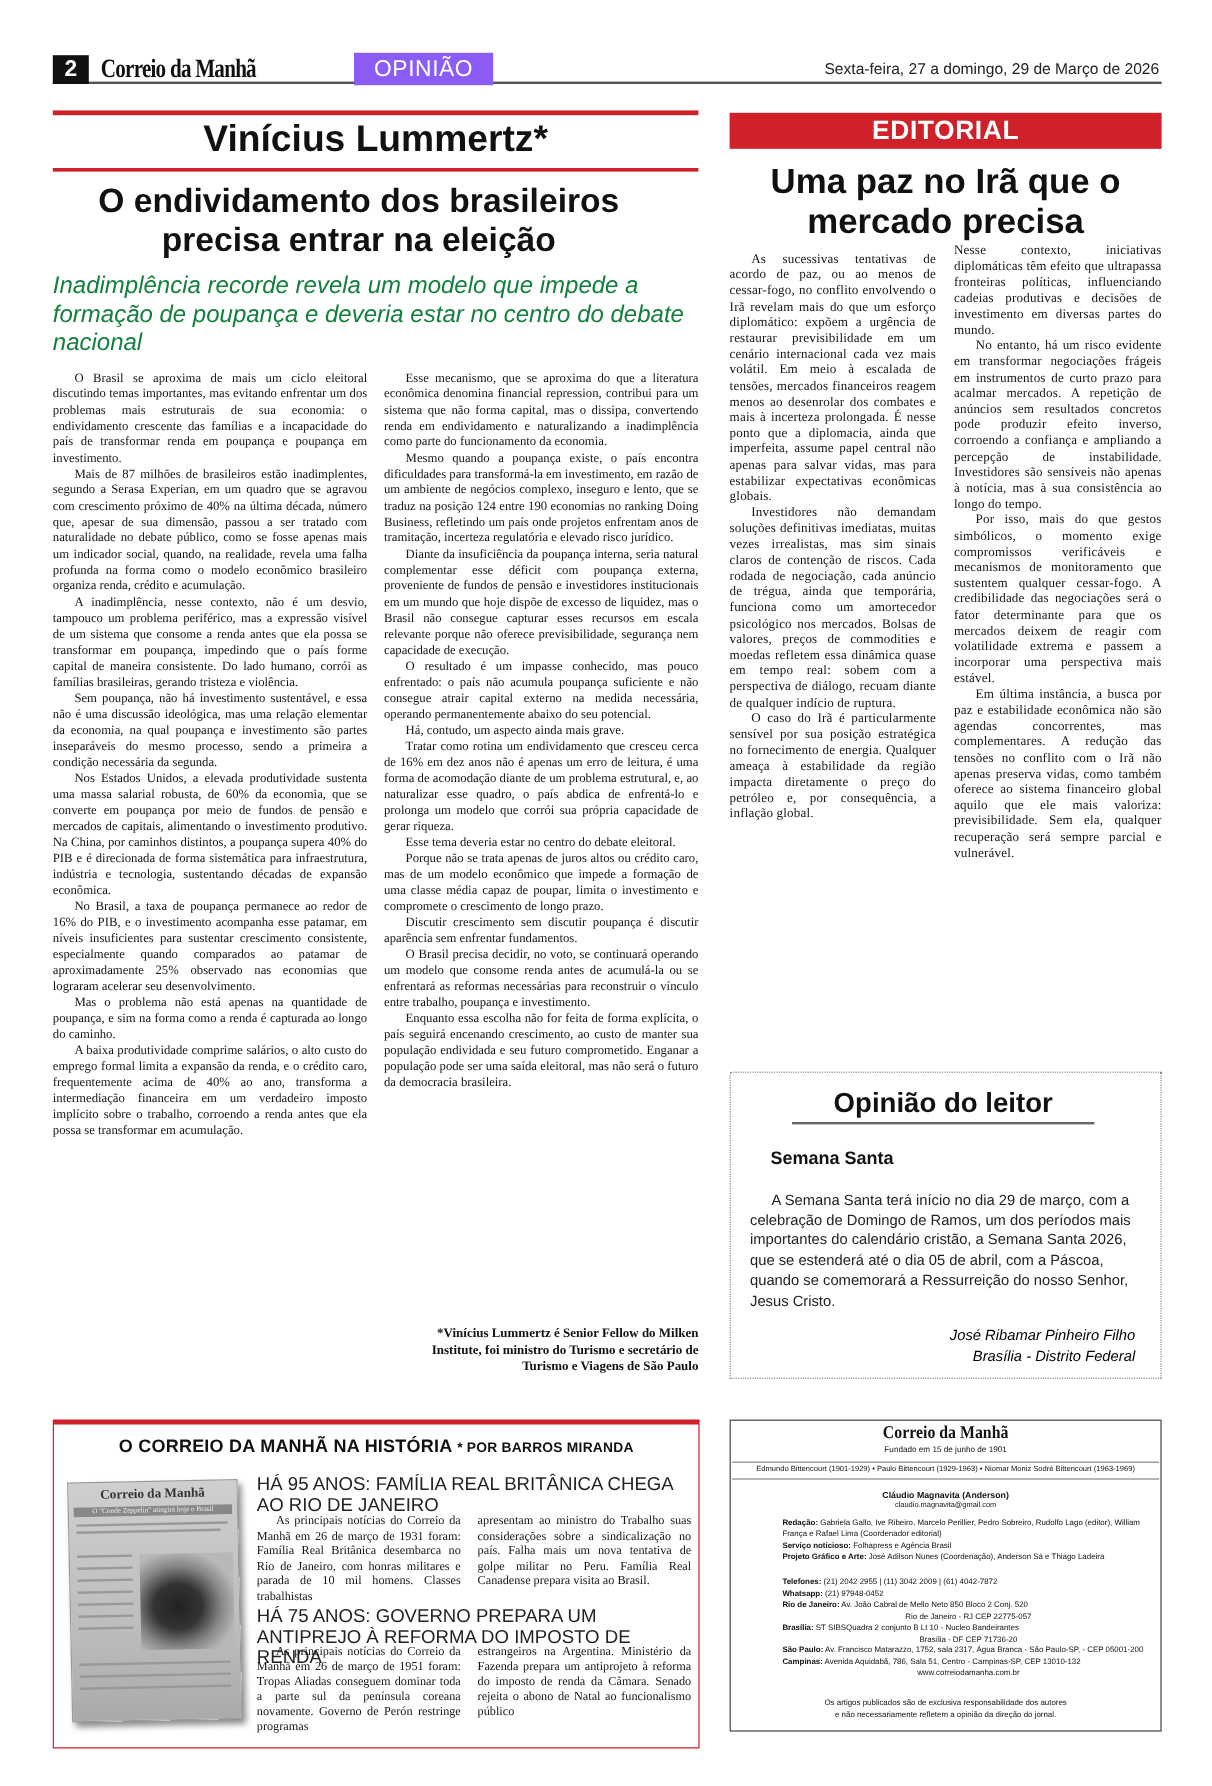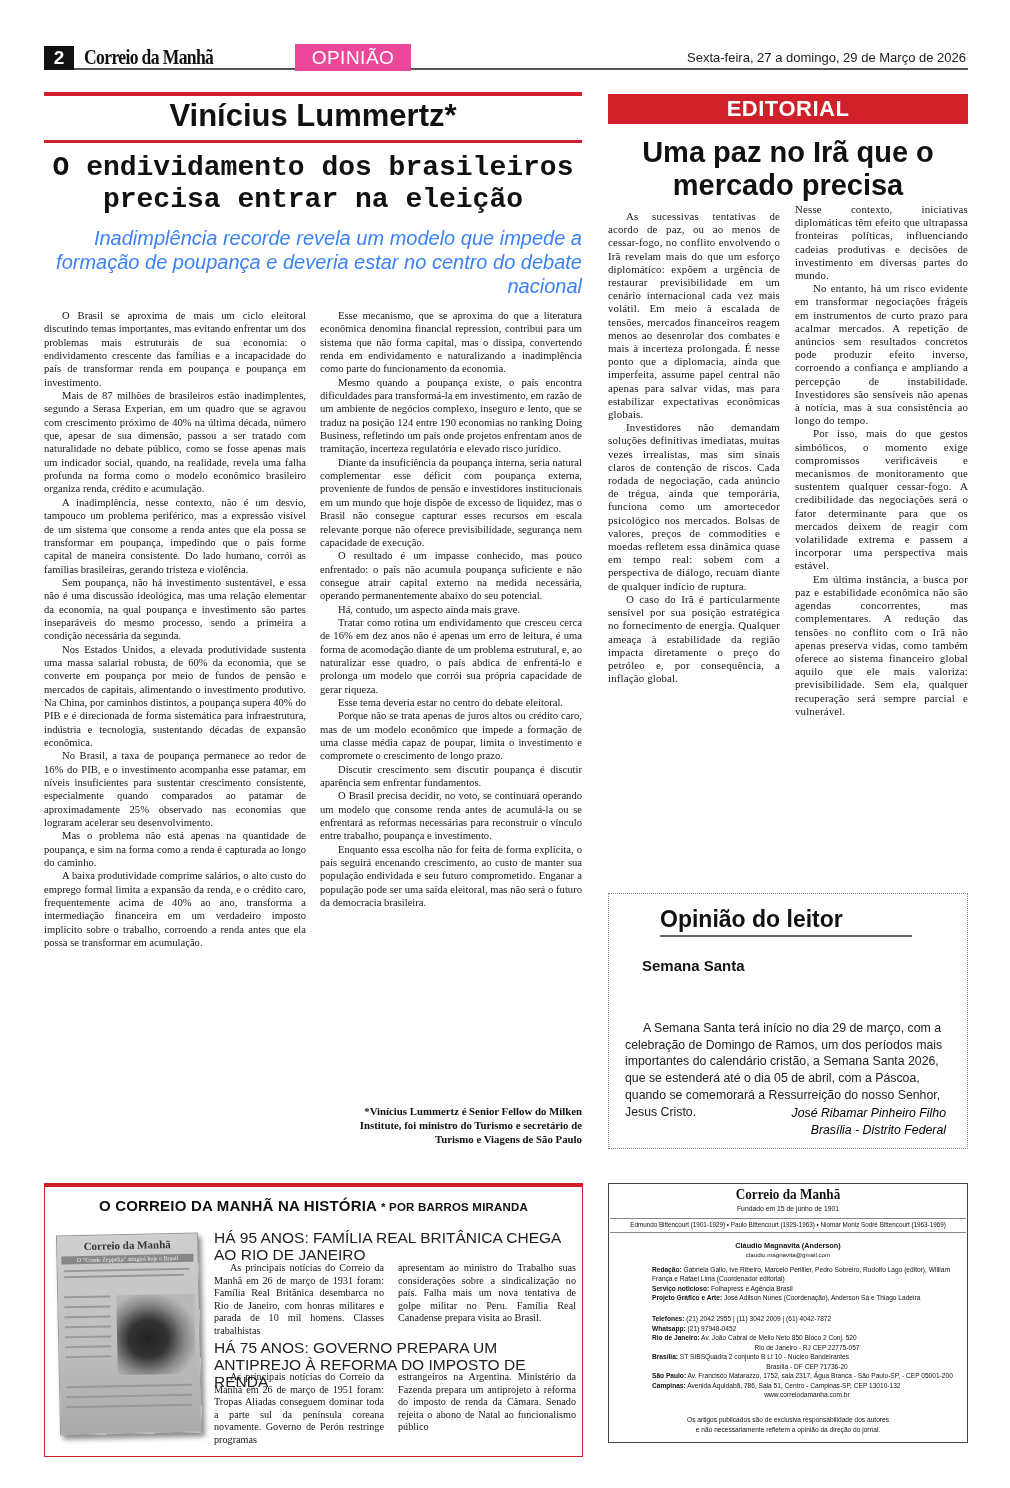--- a/index.html
+++ b/index.html
@@ -3,47 +3,47 @@
 <meta charset="utf-8">
 <style>
   * { box-sizing: border-box; margin: 0; padding: 0; }
   body { width: 1010px; height: 1488px; background: #fff; color: #111; font-family: "Liberation Serif", serif; position: relative; overflow: hidden; }
   .abs { position: absolute; }
 
   
   .masthead { left: 44px; top: 46px; width: 924px; height: 24px; border-bottom: 2px solid #555; }
   .page-num { left: 44px; top: 46px; width: 30px; height: 24px; background: #111; color: #fff; font-family: "Liberation Sans", sans-serif; font-weight: bold; font-size: 19px; text-align: center; line-height: 24px; }
   .paper-name { left: 84px; top: 44px; font-family: "Liberation Serif", serif; font-weight: bold; font-size: 22px; letter-spacing: -0.8px; transform: scaleX(0.8); transform-origin: left center; }
-  .section-tab { left: 295px; top: 44px; width: 116px; height: 27px; background: #ec4899; color: #fff; font-family: "Liberation Sans", sans-serif; font-size: 19px; text-align: center; line-height: 27px; letter-spacing: 0.5px; }
+  .section-tab { left: 295px; top: 44px; width: 116px; height: 27px; background: #8b5cf6; color: #fff; font-family: "Liberation Sans", sans-serif; font-size: 19px; text-align: center; line-height: 27px; letter-spacing: 0.5px; }
   .date { right: 44px; top: 50px; font-family: "Liberation Sans", sans-serif; font-size: 13px; color: #222; }
 
   
   .red-rule { background: #d0212a; height: 4px; }
   .author { left: 44px; top: 98px; width: 538px; text-align: center; font-family: "Liberation Sans", sans-serif; font-weight: bold; font-size: 31px; color: #111; }
-  .headline { left: 44px; top: 152px; width: 538px; text-align: center; font-family: Liberation Mono, monospace; font-size: 28px; line-height: 32px; color: #111; }
-  .deck { left: 44px; top: 226px; width: 538px; text-align: right; font-family: "Liberation Sans", sans-serif; font-style: italic; font-size: 20px; line-height: 24px; color: #3b82f6; }
+  .headline { left: 30px; top: 152px; width: 538px; text-align: center; font-family: Liberation Sans, sans-serif; font-size: 28px; line-height: 32px; color: #111; }
+  .deck { left: 44px; top: 226px; width: 538px; text-align: left; font-family: "Liberation Sans", sans-serif; font-style: italic; font-size: 20px; line-height: 24px; color: #15803d; }
   .col { font-size: 10.6px; line-height: 13.35px; text-align: justify; color: #151515; }
   .col p { text-indent: 18px; }
   .col1 { left: 44px; top: 309px; width: 262px; }
   .col2 { left: 320px; top: 309px; width: 262px; }
   .footnote { left: 320px; top: 1104px; width: 262px; text-align: right; font-size: 10.8px; line-height: 14px; font-weight: bold; }
 
   
   .ed-banner { left: 608px; top: 94px; width: 360px; height: 30px; background: #d0212a; color: #fff; font-family: "Liberation Sans", sans-serif; font-weight: bold; font-size: 22px; text-align: center; line-height: 30px; letter-spacing: 0.5px; }
   .ed-title { left: 608px; top: 136px; width: 360px; text-align: center; font-family: "Liberation Sans", sans-serif; font-size: 29px; line-height: 33px; }
   .ed-col { font-size: 10.9px; line-height: 13.2px; text-align: justify; color: #151515; letter-spacing: 0.15px; }
   .ed-col p { text-indent: 18px; }
   .ed-col1 { left: 608px; top: 210px; width: 172px; }
   .ed-col2 { left: 795px; top: 203px; width: 173px; }
 
   
   .reader-box { left: 608px; top: 893px; width: 360px; height: 256px; border: 1.5px dotted #888; }
-  .reader-title { left: 660px; top: 906px; width: 252px; font-family: "Liberation Sans", sans-serif; font-weight: bold; font-size: 23px; border-bottom: 2px solid #666; padding-bottom: 2px; }
+  .reader-title { left: 660px; top: 906px; width: 252px; text-align: center; font-family: "Liberation Sans", sans-serif; font-weight: bold; font-size: 23px; border-bottom: 2px solid #666; padding-bottom: 2px; }
   .reader-sub { left: 642px; top: 957px; font-family: "Liberation Sans", sans-serif; font-weight: bold; font-size: 15px; }
-  .reader-body { left: 625px; top: 992px; width: 325px; font-family: "Liberation Sans", sans-serif; font-size: 12.3px; line-height: 16.7px; color: #222; margin-top: 28px; }
+  .reader-body { left: 625px; top: 992px; width: 325px; font-family: "Liberation Sans", sans-serif; font-size: 12.3px; line-height: 16.7px; color: #222; }
   .reader-body p { text-indent: 18px; }
   .reader-sig { left: 700px; top: 1105px; width: 246px; text-align: right; font-family: "Liberation Sans", sans-serif; font-style: italic; font-size: 12.3px; line-height: 17px; color: #000000; }
 
   
   .hist-box { left: 44px; top: 1183px; width: 539px; height: 274px; border: 1px solid #d0212a; border-top: 4px solid #d0212a; }
   .hist-title { left: 44px; top: 1197px; width: 539px; text-align: center; font-family: "Liberation Sans", sans-serif; font-weight: bold; font-size: 15px; letter-spacing: 0.2px; }
   .hist-title .by { font-size: 11.5px; font-weight: bold; }
   .clipping { left: 58px; top: 1234px; width: 142px; height: 200px; background: linear-gradient(180deg, #cfcfcf 0%, #bdbdbd 60%, #aaa 100%); border: 1px solid #999; box-shadow: 3px 4px 5px rgba(0,0,0,0.45); transform: rotate(-1.2deg); overflow: hidden; }
   .clip-head { position: absolute; left: 0; top: 4px; width: 100%; text-align: center; font-size: 11px; font-weight: bold; color: #333; }
   .clip-line { position: absolute; left: 4px; top: 20px; width: 132px; height: 8px; background: #888; font-size: 6px; color: #eee; line-height: 8px; text-align: center; }

